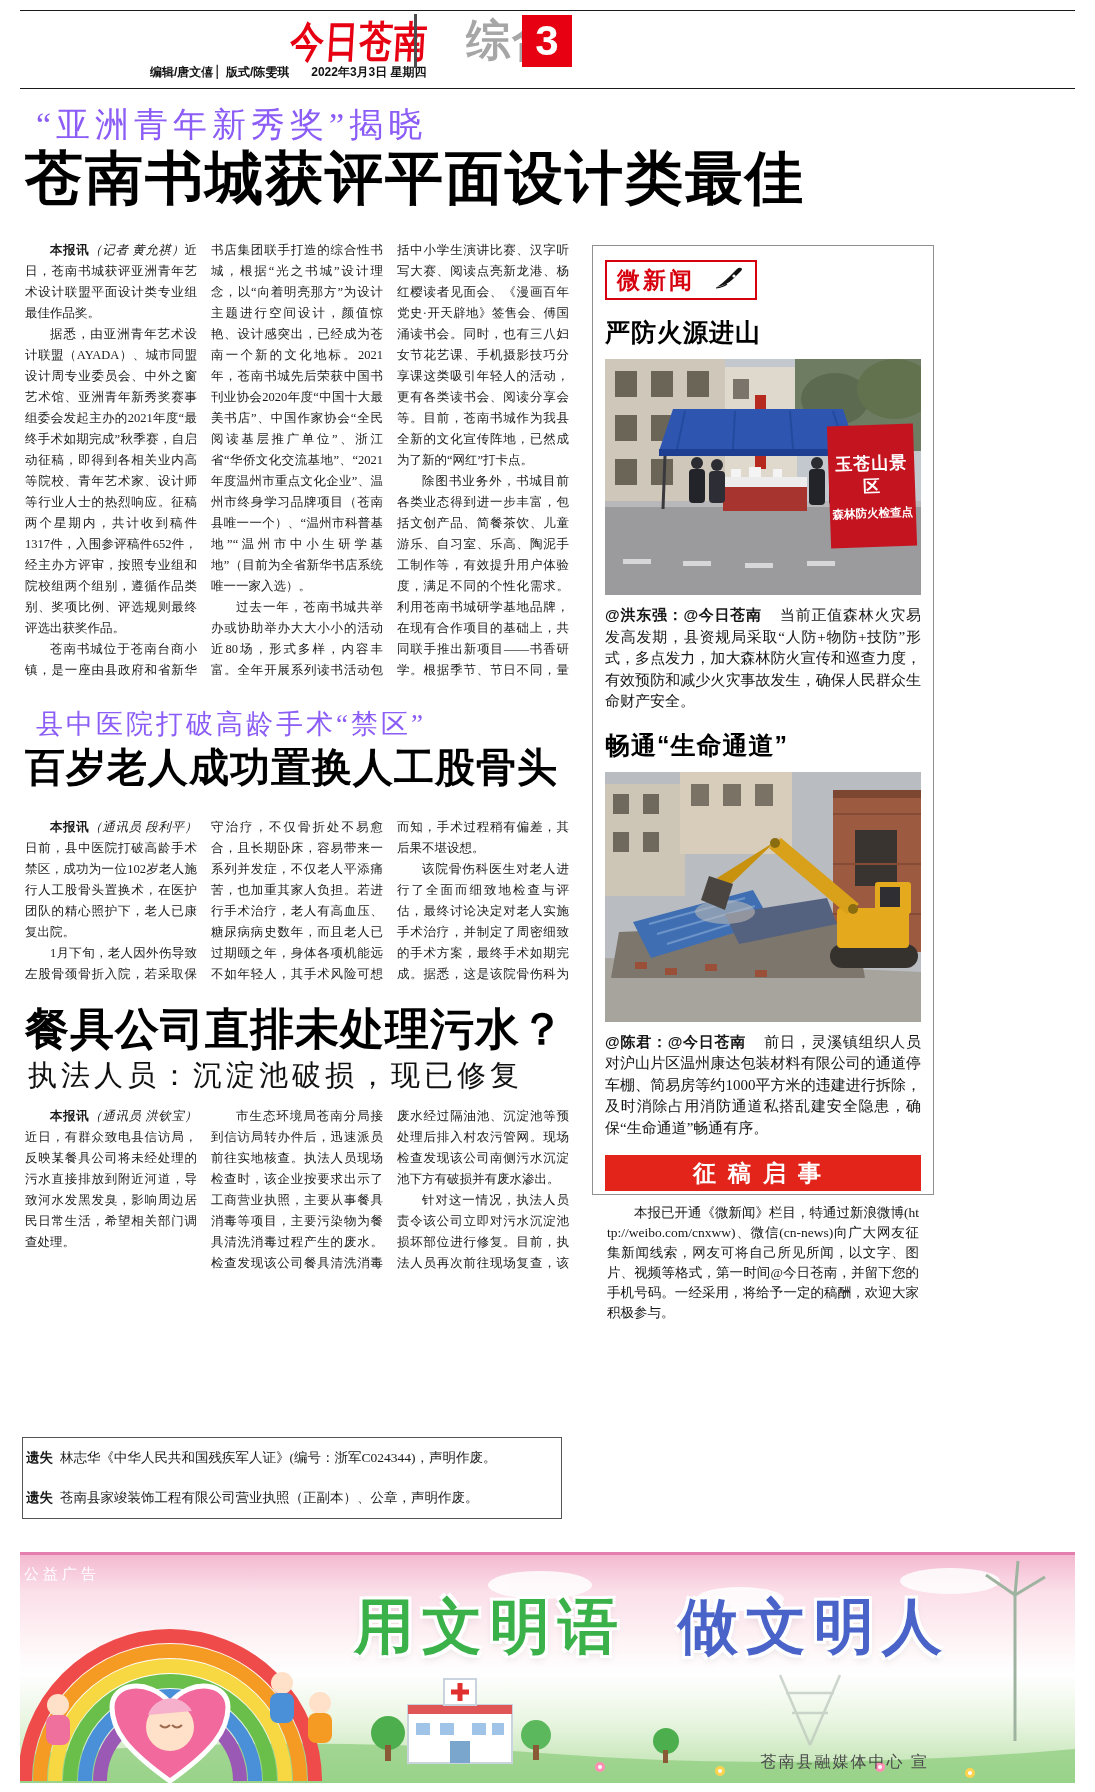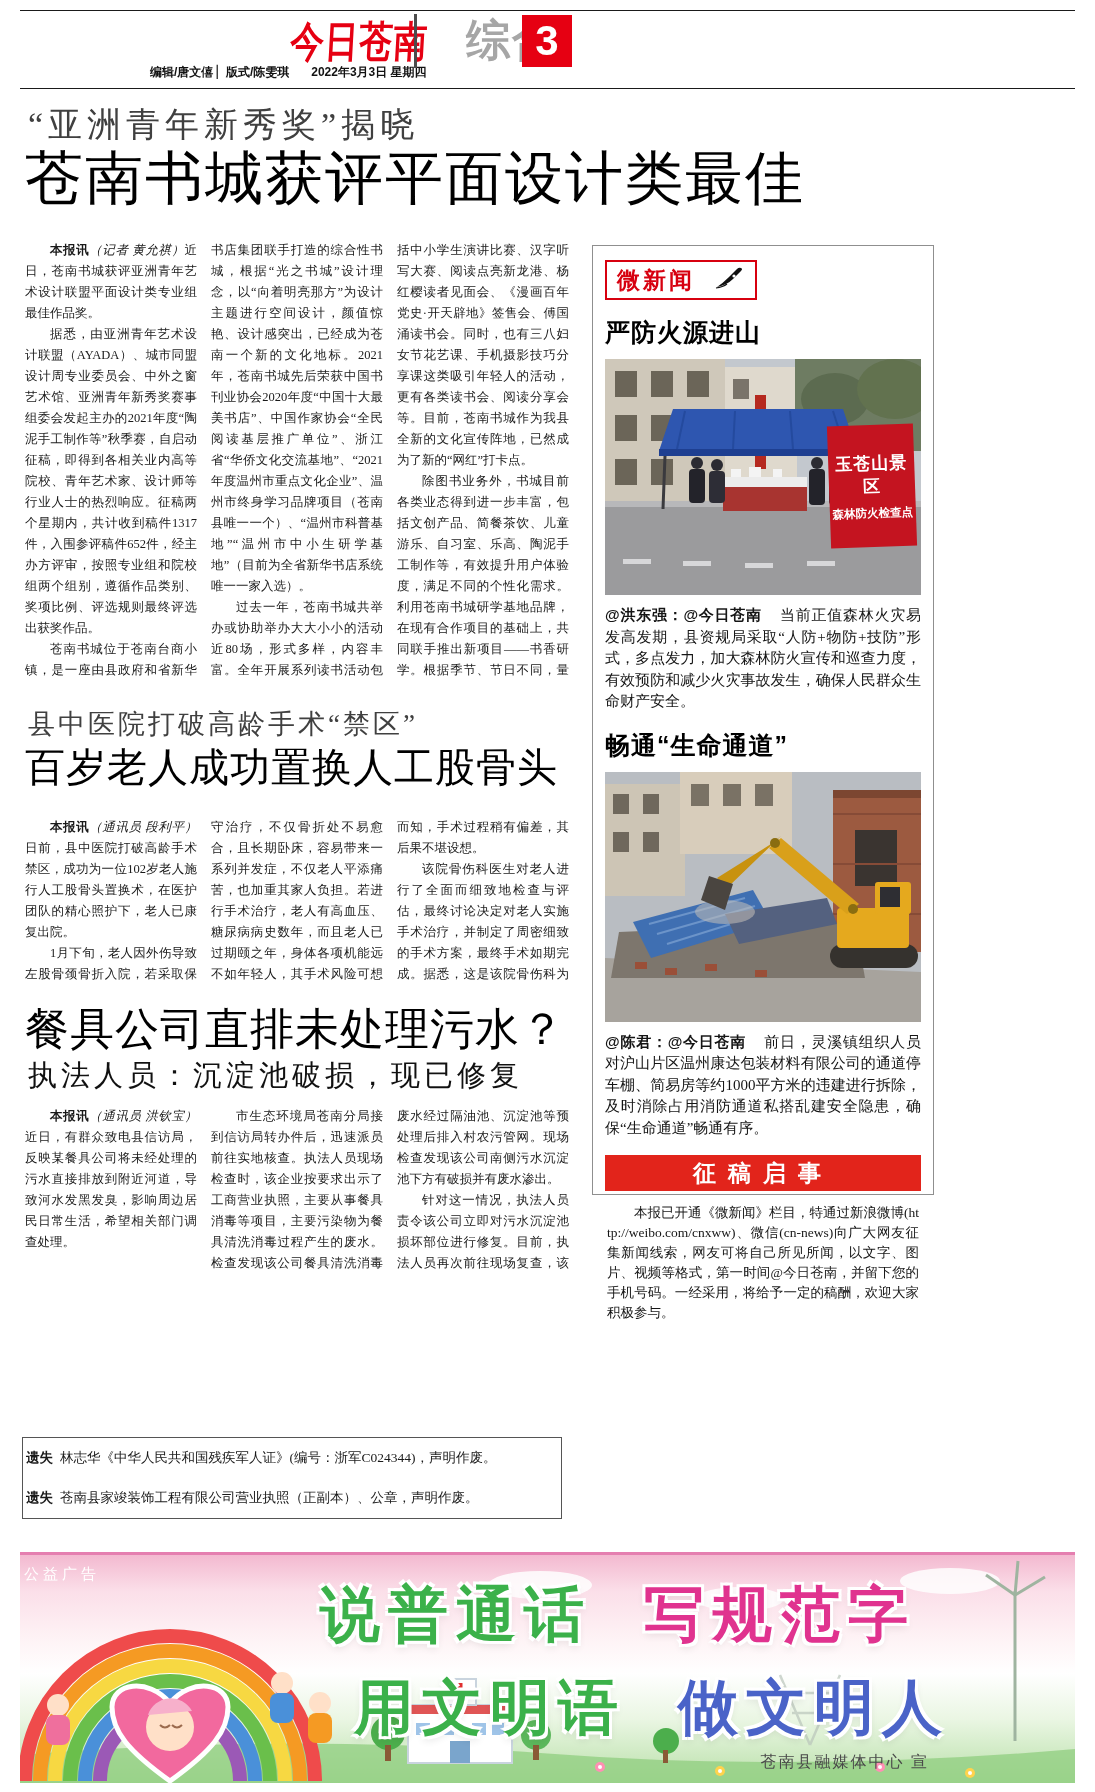--- a/index.html
+++ b/index.html
@@ -20,25 +20,25 @@
     font-size:42px;font-weight:900;color:var(--masthead-red);letter-spacing:1px;
     transform:scaleX(.8) skewX(-4deg);transform-origin:left top;white-space:nowrap;}
   .mh-divider{position:absolute;left:414px;top:14px;width:3px;height:54px;background:#4c4c4c;}
   .section-label{position:absolute;left:426px;top:14px;font-family:"Liberation Sans","DejaVu Sans",sans-serif;
     font-size:44px;line-height:52px;font-weight:900;color:var(--section-gray);letter-spacing:2px;margin-left:40px;}
   .page-badge{position:absolute;left:522px;top:15px;width:50px;height:52px;background:var(--masthead-red);
     color:#fff;font-family:"Liberation Sans","DejaVu Sans",sans-serif;font-size:42px;font-weight:900;
     display:flex;align-items:center;justify-content:center;}
 
   
-  .kicker{position:absolute;left:28px;color:#404040;white-space:nowrap;text-align:right;}
+  .kicker{position:absolute;left:36px;color:#8b5cf6;white-space:nowrap;text-align:right;}
   .kicker1{top:102px;font-size:34px;letter-spacing:5px;}
   .kicker2{top:706px;font-size:27px;letter-spacing:3px;}
   .headline{position:absolute;left:25px;font-family:"Liberation Sans","DejaVu Sans",sans-serif;
-    font-weight:400;color:#000;white-space:nowrap;}
+    font-weight:700;color:#000;white-space:nowrap;}
   .h-a1{top:140px;font-size:58px;letter-spacing:2px;}
   .h-a2{top:740px;font-size:40px;letter-spacing:1px;}
   .h-a3{top:1000px;font-size:44px;letter-spacing:1px;}
   .subhead{position:absolute;left:28px;top:1056px;font-size:29px;letter-spacing:4px;color:#111;white-space:nowrap;}
   .body{position:absolute;left:25px;width:544px;column-count:3;column-gap:14px;column-fill:auto;
     font-size:12.5px;line-height:21px;text-align:justify;overflow:hidden;color:#1a1a1a;}
   .body-a1{top:240px;height:452px;}
   .body-a2{top:817px;height:172px;}
   .body-a3{top:1106px;height:178px;}
   .para{margin:0;text-indent:2em;}
@@ -106,21 +106,21 @@
   <div class="mh-divider"></div>
   <div class="section-label">综合</div>
   <div class="page-badge">3</div>
   <div class="rule rule-header"></div>
 
   <div class="kicker kicker1">“亚洲青年新秀奖”揭晓</div>
   <div class="headline h-a1">苍南书城获评平面设计类最佳</div>
   <div class="body body-a1">
     <p class="para"><b>本报讯</b><i>（记者 黄允祺）</i><span>近日，苍南书城获评亚洲青年艺术设计联盟平面设计类专业组最佳作品奖。</span></p>
     <div>
-        <p class="para">据悉，由亚洲青年艺术设计联盟（AYADA）、城市同盟设计周专业委员会、中外之窗艺术馆、亚洲青年新秀奖赛事组委会发起主办的2021年度“陶泥手工制作等”秋季赛，自启动征稿，即得到各相关业内高等院校、青年艺术家、设计师等行业人士的热烈响应。征稿两个星期内，共计收到稿件1317件，入围参评稿件652件，经主办方评审，按照专业组和院校组两个组别，遵循作品类别、奖项比例、评选规则最终评选出获奖作品。</p>
+        <p class="para">据悉，由亚洲青年艺术设计联盟（AYADA）、城市同盟设计周专业委员会、中外之窗艺术馆、亚洲青年新秀奖赛事组委会发起主办的2021年度“最终手术如期完成”秋季赛，自启动征稿，即得到各相关业内高等院校、青年艺术家、设计师等行业人士的热烈响应。征稿两个星期内，共计收到稿件1317件，入围参评稿件652件，经主办方评审，按照专业组和院校组两个组别，遵循作品类别、奖项比例、评选规则最终评选出获奖作品。</p>
         <p class="para">苍南书城位于苍南台商小镇，是一座由县政府和省新华书店集团联手打造的综合性书城，根据“光之书城”设计理念，以“向着明亮那方”为设计主题进行空间设计，颜值惊艳、设计感突出，已经成为苍南一个新的文化地标。2021年，苍南书城先后荣获中国书刊业协会2020年度“中国十大最美书店”、中国作家协会“全民阅读基层推广单位”、浙江省“华侨文化交流基地”、“2021年度温州市重点文化企业”、温州市终身学习品牌项目（苍南县唯一一个）、“温州市科普基地”“温州市中小生研学基地”（目前为全省新华书店系统唯一一家入选）。</p>
         <p class="para">过去一年，苍南书城共举办或协助举办大大小小的活动近80场，形式多样，内容丰富。全年开展系列读书活动包括中小学生演讲比赛、汉字听写大赛、阅读点亮新龙港、杨红樱读者见面会、《漫画百年党史·开天辟地》签售会、傅国涌读书会。同时，也有三八妇女节花艺课、手机摄影技巧分享课这类吸引年轻人的活动，更有各类读书会、阅读分享会等。目前，苍南书城作为我县全新的文化宣传阵地，已然成为了新的“网红”打卡点。</p>
         <p class="para">除图书业务外，书城目前各类业态得到进一步丰富，包括文创产品、简餐茶饮、儿童游乐、自习室、乐高、陶泥手工制作等，有效提升用户体验度，满足不同的个性化需求。利用苍南书城研学基地品牌，在现有合作项目的基础上，共同联手推出新项目——书香研学。根据季节、节日不同，量身定做研学套餐，逐步打开了研学市场，2021年共开展研学30余场，300多人次参与。</p>
       </div>
   </div>
 
   <div class="kicker kicker2">县中医院打破高龄手术“禁区”</div>
   <div class="headline h-a2">百岁老人成功置换人工股骨头</div>
   <div class="body body-a2">
     <p class="para"><b>本报讯</b><i>（通讯员 段利平）</i><span>日前，县中医院打破高龄手术禁区，成功为一位102岁老人施行人工股骨头置换术，在医护团队的精心照护下，老人已康复出院。</span></p>
@@ -334,24 +334,20 @@
         <circle cx="700" cy="216" r="5" fill="#ffd34d"></circle>
           <circle cx="700" cy="216" r="2" fill="#fff"></circle>
         <circle cx="860" cy="212" r="5" fill="#ff8fb3"></circle>
           <circle cx="860" cy="212" r="2" fill="#fff"></circle>
         <circle cx="950" cy="218" r="5" fill="#ffd34d"></circle>
           <circle cx="950" cy="218" r="2" fill="#fff"></circle>
       </g>
     </svg>
     <div class="ad-label">公益广告</div>
     <div class="ad-text">
-      <div class="ad-line">
-        <span class="c-green">说普通话</span>
-        <span class="c-magenta">写规范字</span>
-      </div>
       <div class="ad-line ad-line2">
         <span class="c-green">用文明语</span>
         <span class="c-blue">做文明人</span>
       </div>
     </div>
     <div class="ad-credit">苍南县融媒体中心 宣</div>
   </div>
 </div>
 
 </body></html>

